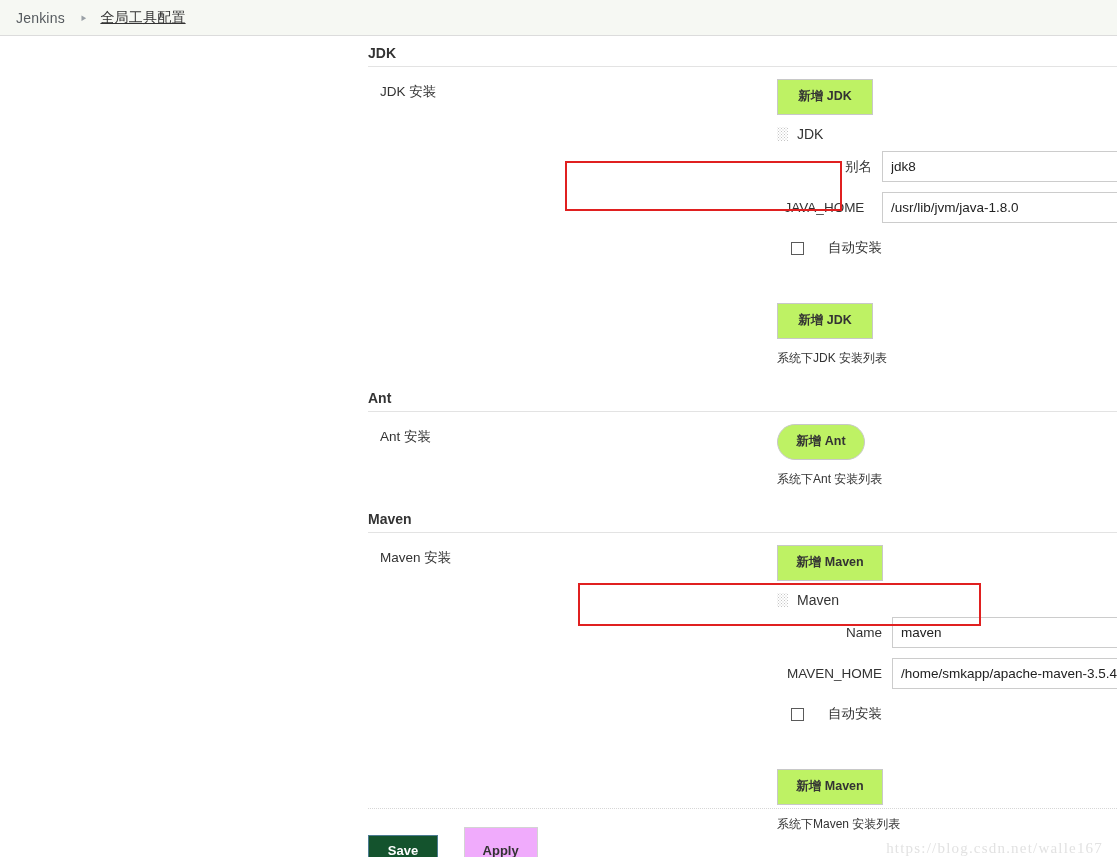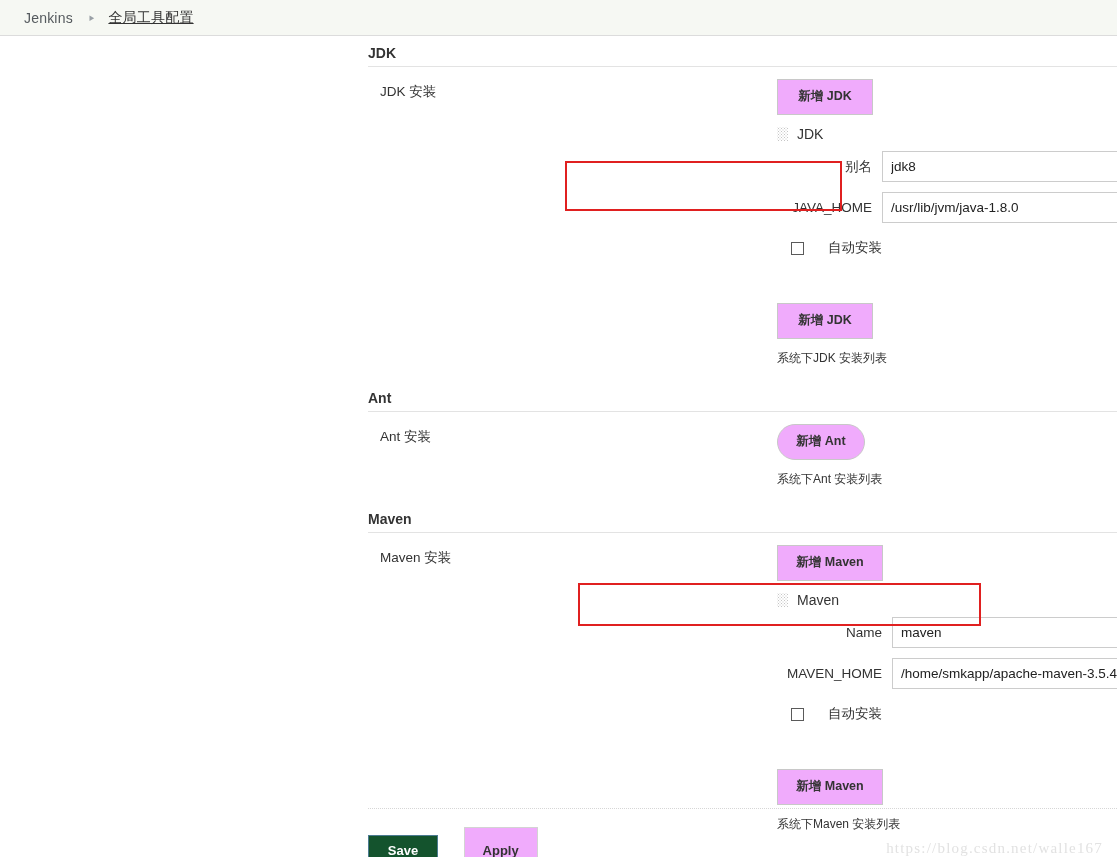--- a/index.html
+++ b/index.html
@@ -17,21 +17,21 @@
     position: relative;
   }
 
   
   #breadcrumb-bar {
     height: 36px;
     background: #f6f8f3;
     border-bottom: 1px solid #dcdcdc;
     display: flex;
     align-items: center;
-    padding-left: 24px;
+    padding-left: 16px;
     box-sizing: border-box;
   }
   .crumb {
     font-size: 14px;
     color: #555a5e;
     letter-spacing: 0.2px;
   }
   .crumb.link {
     color: #333333;
     text-decoration: underline;
@@ -81,21 +81,21 @@
     box-sizing: border-box;
   }
   .row-content {
     flex: 1 1 auto;
     padding-top: 12px;
     position: relative;
   }
 
   .btn {
     display: inline-block;
-    background: #f0abfc;
+    background: #bef264;
     border: 1px solid #c8c8c8;
     color: #333;
     font-size: 12.5px;
     font-weight: bold;
     text-align: center;
     padding: 8px 0 9px 0;
     cursor: pointer;
     box-sizing: border-box;
     font-family: "Liberation Sans", sans-serif;
   }
@@ -142,21 +142,21 @@
   }
   .field-label {
     font-size: 13.5px;
     color: #333;
     text-align: right;
     padding-right: 10px;
     box-sizing: border-box;
     white-space: nowrap;
   }
   .field-label.w-alias { width: 105px; }
-  .field-label.w-home { width: 105px; }
+  .field-label.w-home { width: 105px; text-align: center; }
   .field-label.w-name { width: 115px; }
   .field-label.w-mhome { width: 115px; }
 
   .text-input {
     border: 1px solid #ccc;
     background: #fff;
     font-size: 13.5px;
     color: #222;
     font-family: "Liberation Sans", sans-serif;
     padding: 6px 8px;

